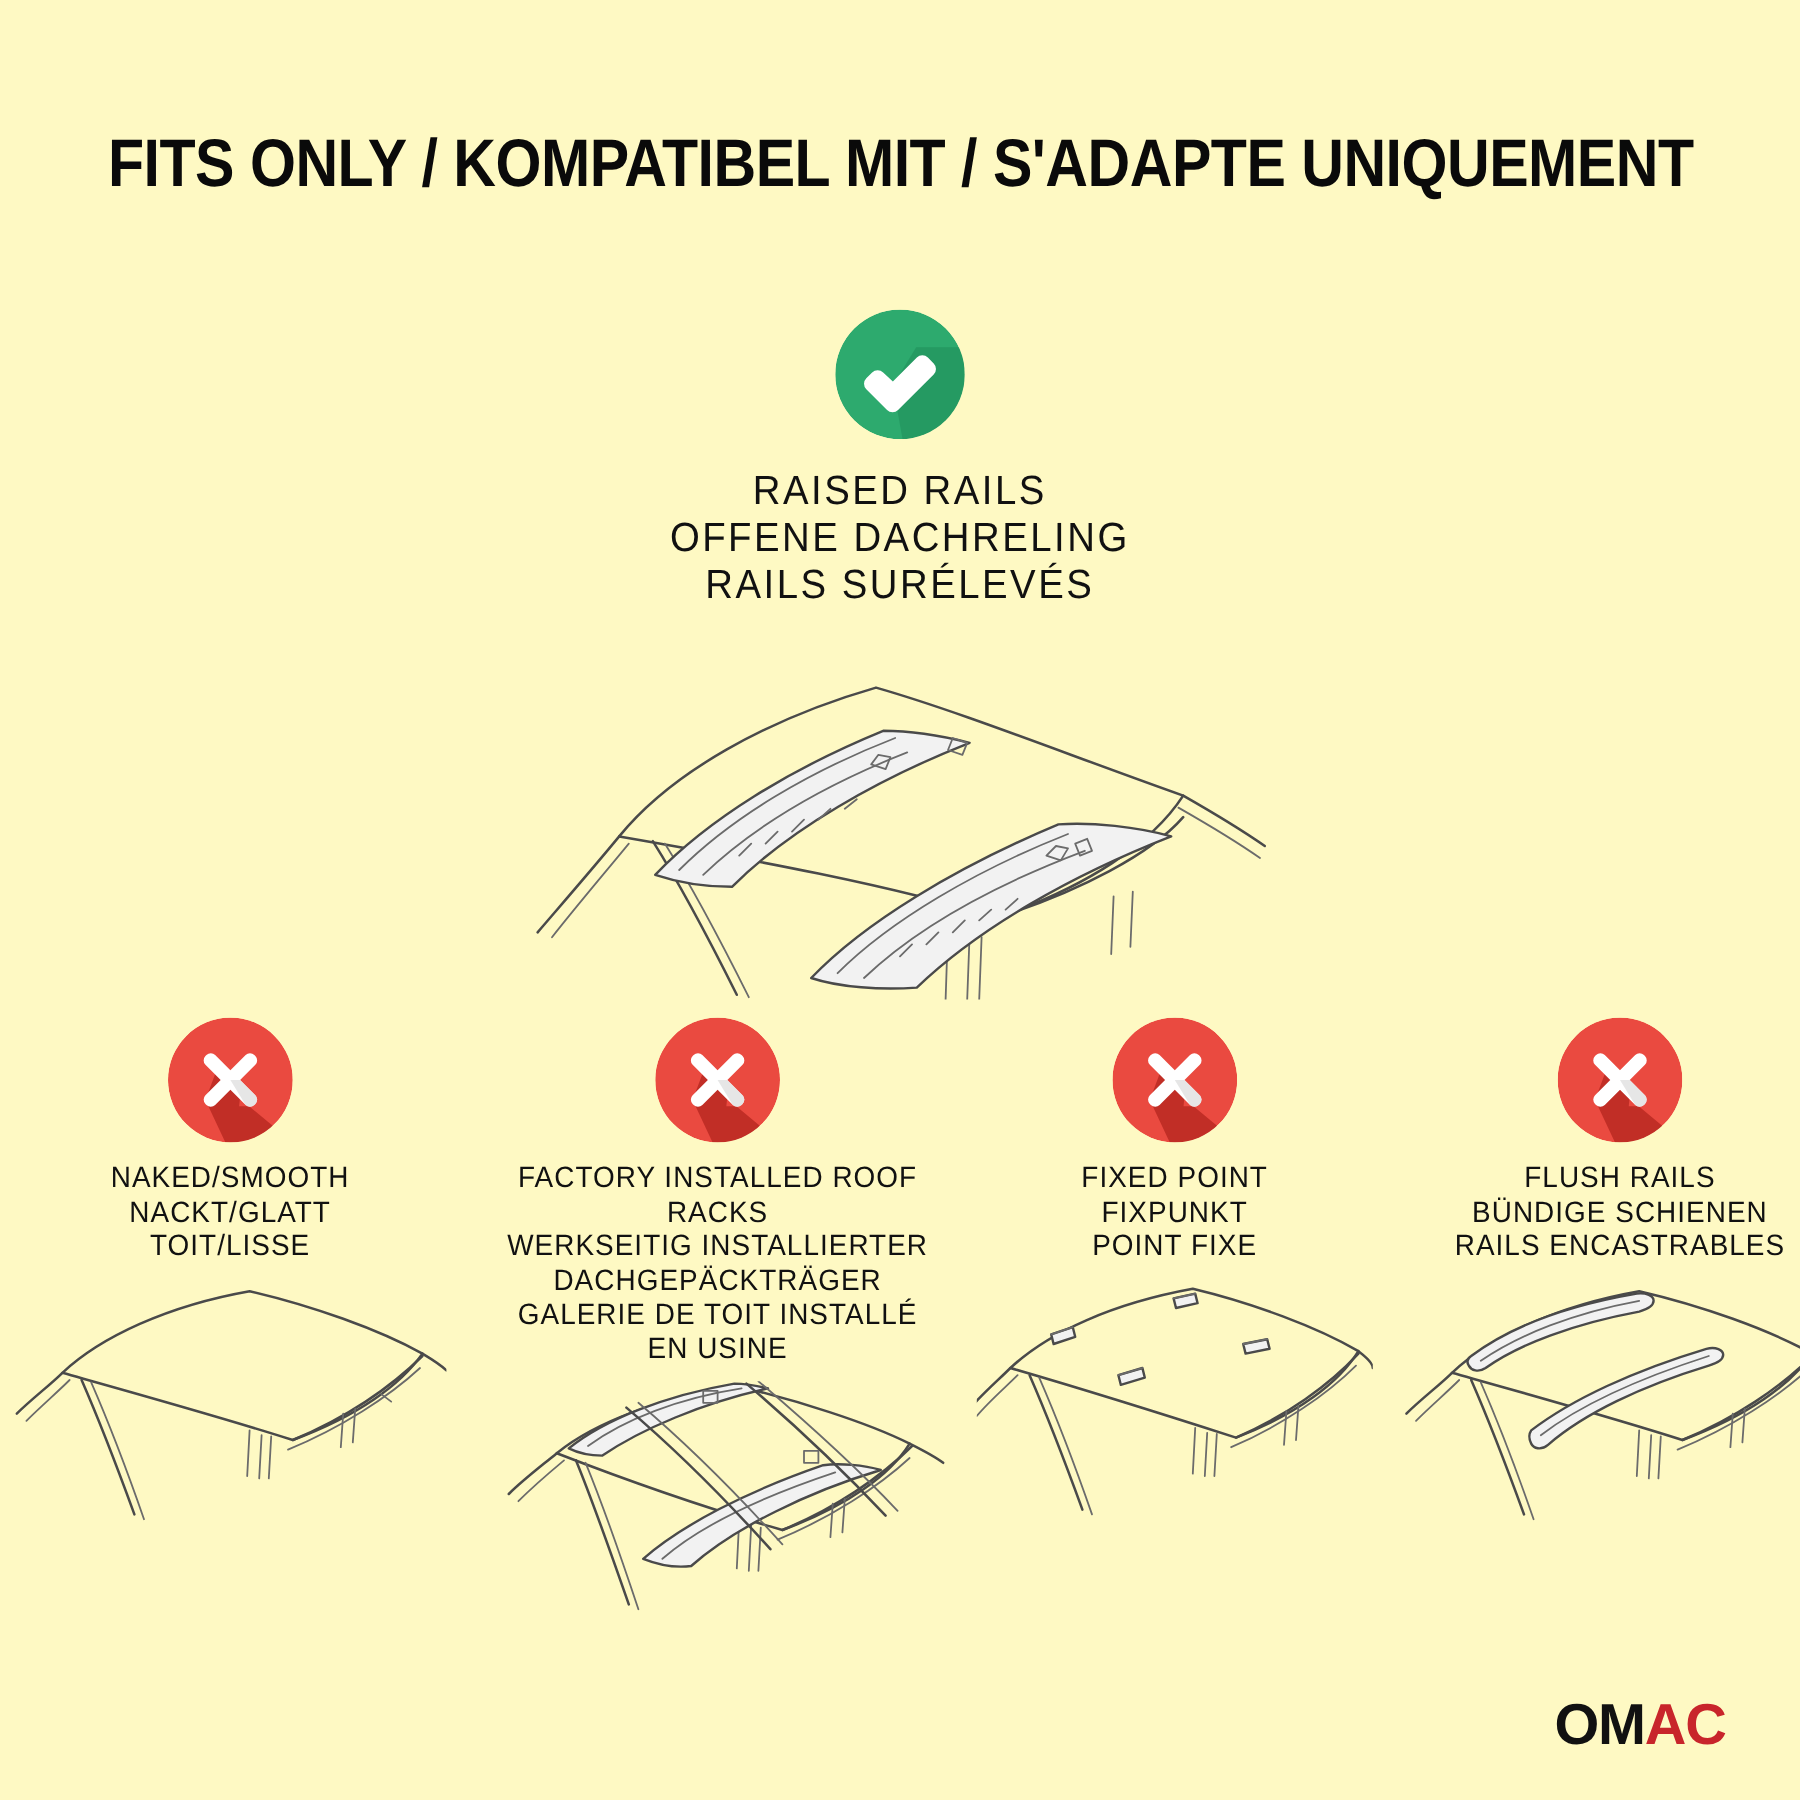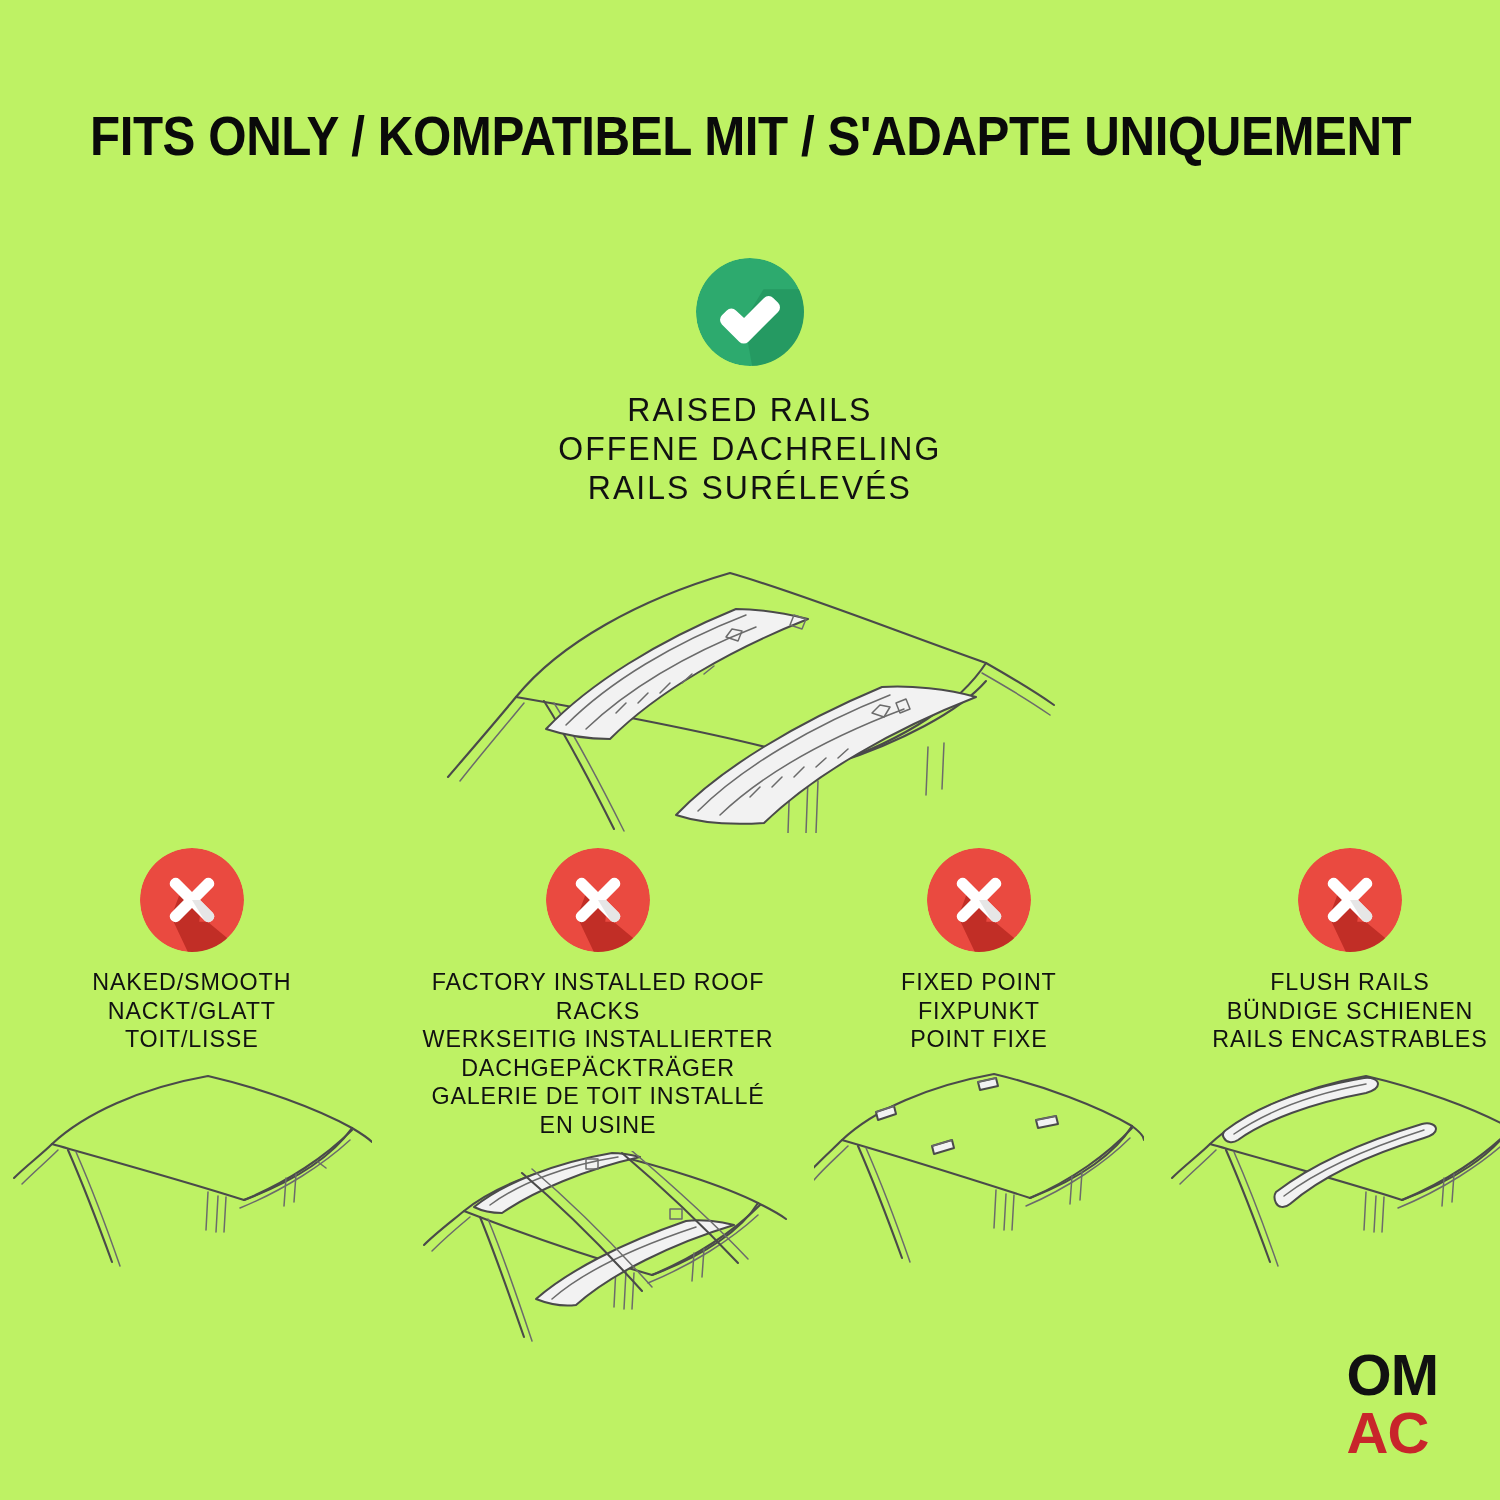--- a/index.html
+++ b/index.html
@@ -4,21 +4,21 @@
 <style>
   html, body {
     margin: 0;
     padding: 0;
     background: #ffffff;
   }
   #page {
     position: relative;
     width: 1500px;
     height: 1500px;
-    background: #bef264;
+    background: #fef9c3;
     font-family: "Liberation Sans", sans-serif;
     overflow: hidden;
   }
 
   
   .header-title {
     position: absolute;
     top: 104px;
     left: 0;
     width: 1500px;
@@ -118,24 +118,23 @@
   .icon-svg { display: block; width: 100%; height: 100%; }
 
   
   .logo {
     position: absolute;
     right: 62px;
     bottom: 38px;
     display: flex;
     align-items: baseline;
     font-weight: bold;
-    font-size: 58px;
+    font-size: 48px;
     letter-spacing: -1px;
     line-height: 1;
-    flex-direction: column;
   }
   .logo-om { color: #111111; }
   .logo-ac { color: #c8252b; }
 
   .roof-line {
     fill: none;
     stroke: #4a4a4a;
     stroke-width: 2.1;
     stroke-linecap: round;
     stroke-linejoin: round;

